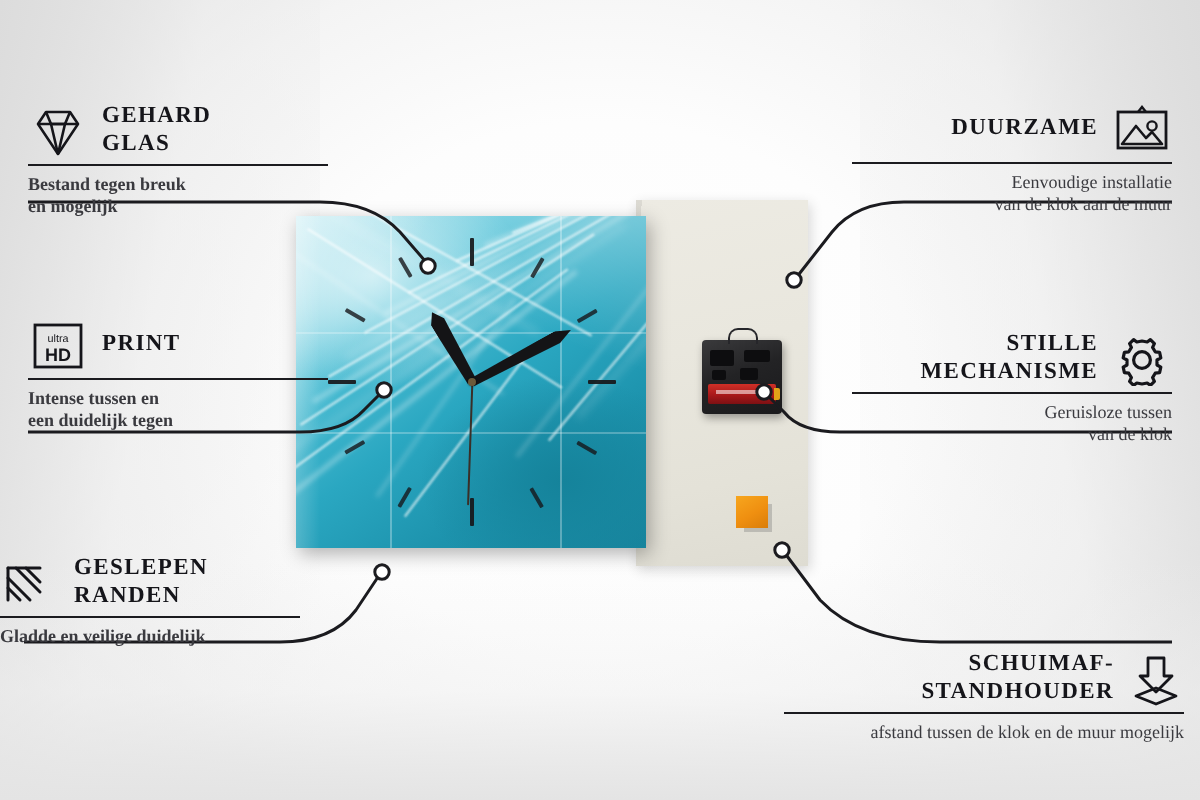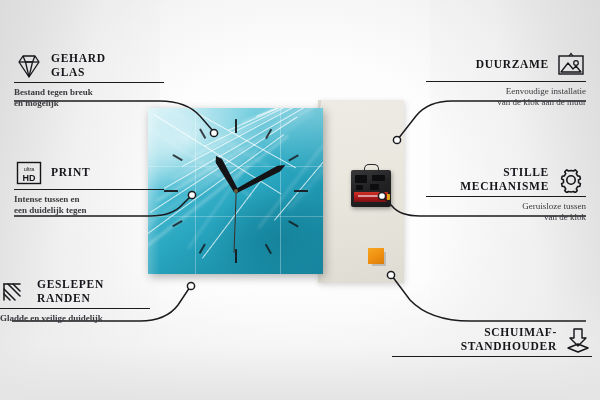--- a/index.html
+++ b/index.html
@@ -284,14 +284,15 @@
         <div class="ftitle">STANDHOUDER</div>
       </div>
       <svg class="ico" width="28" height="26" viewBox="0 0 28 26">
         <g fill="none" stroke="#15151a" stroke-width="1.4" stroke-linejoin="round">
           <path d="M10,2 L18,2 L18,11 L22,11 L14,19 L6,11 L10,11 Z"></path>
           <path d="M4,21 L14,17 L24,21 L14,25 Z"></path>
         </g>
       </svg>
     </div>
     <div class="rule"></div>
+    <div class="fdesc">afstand tussen de klok en de muur mogelijk</div>
   </div>
 </div>
 
 </body></html>

